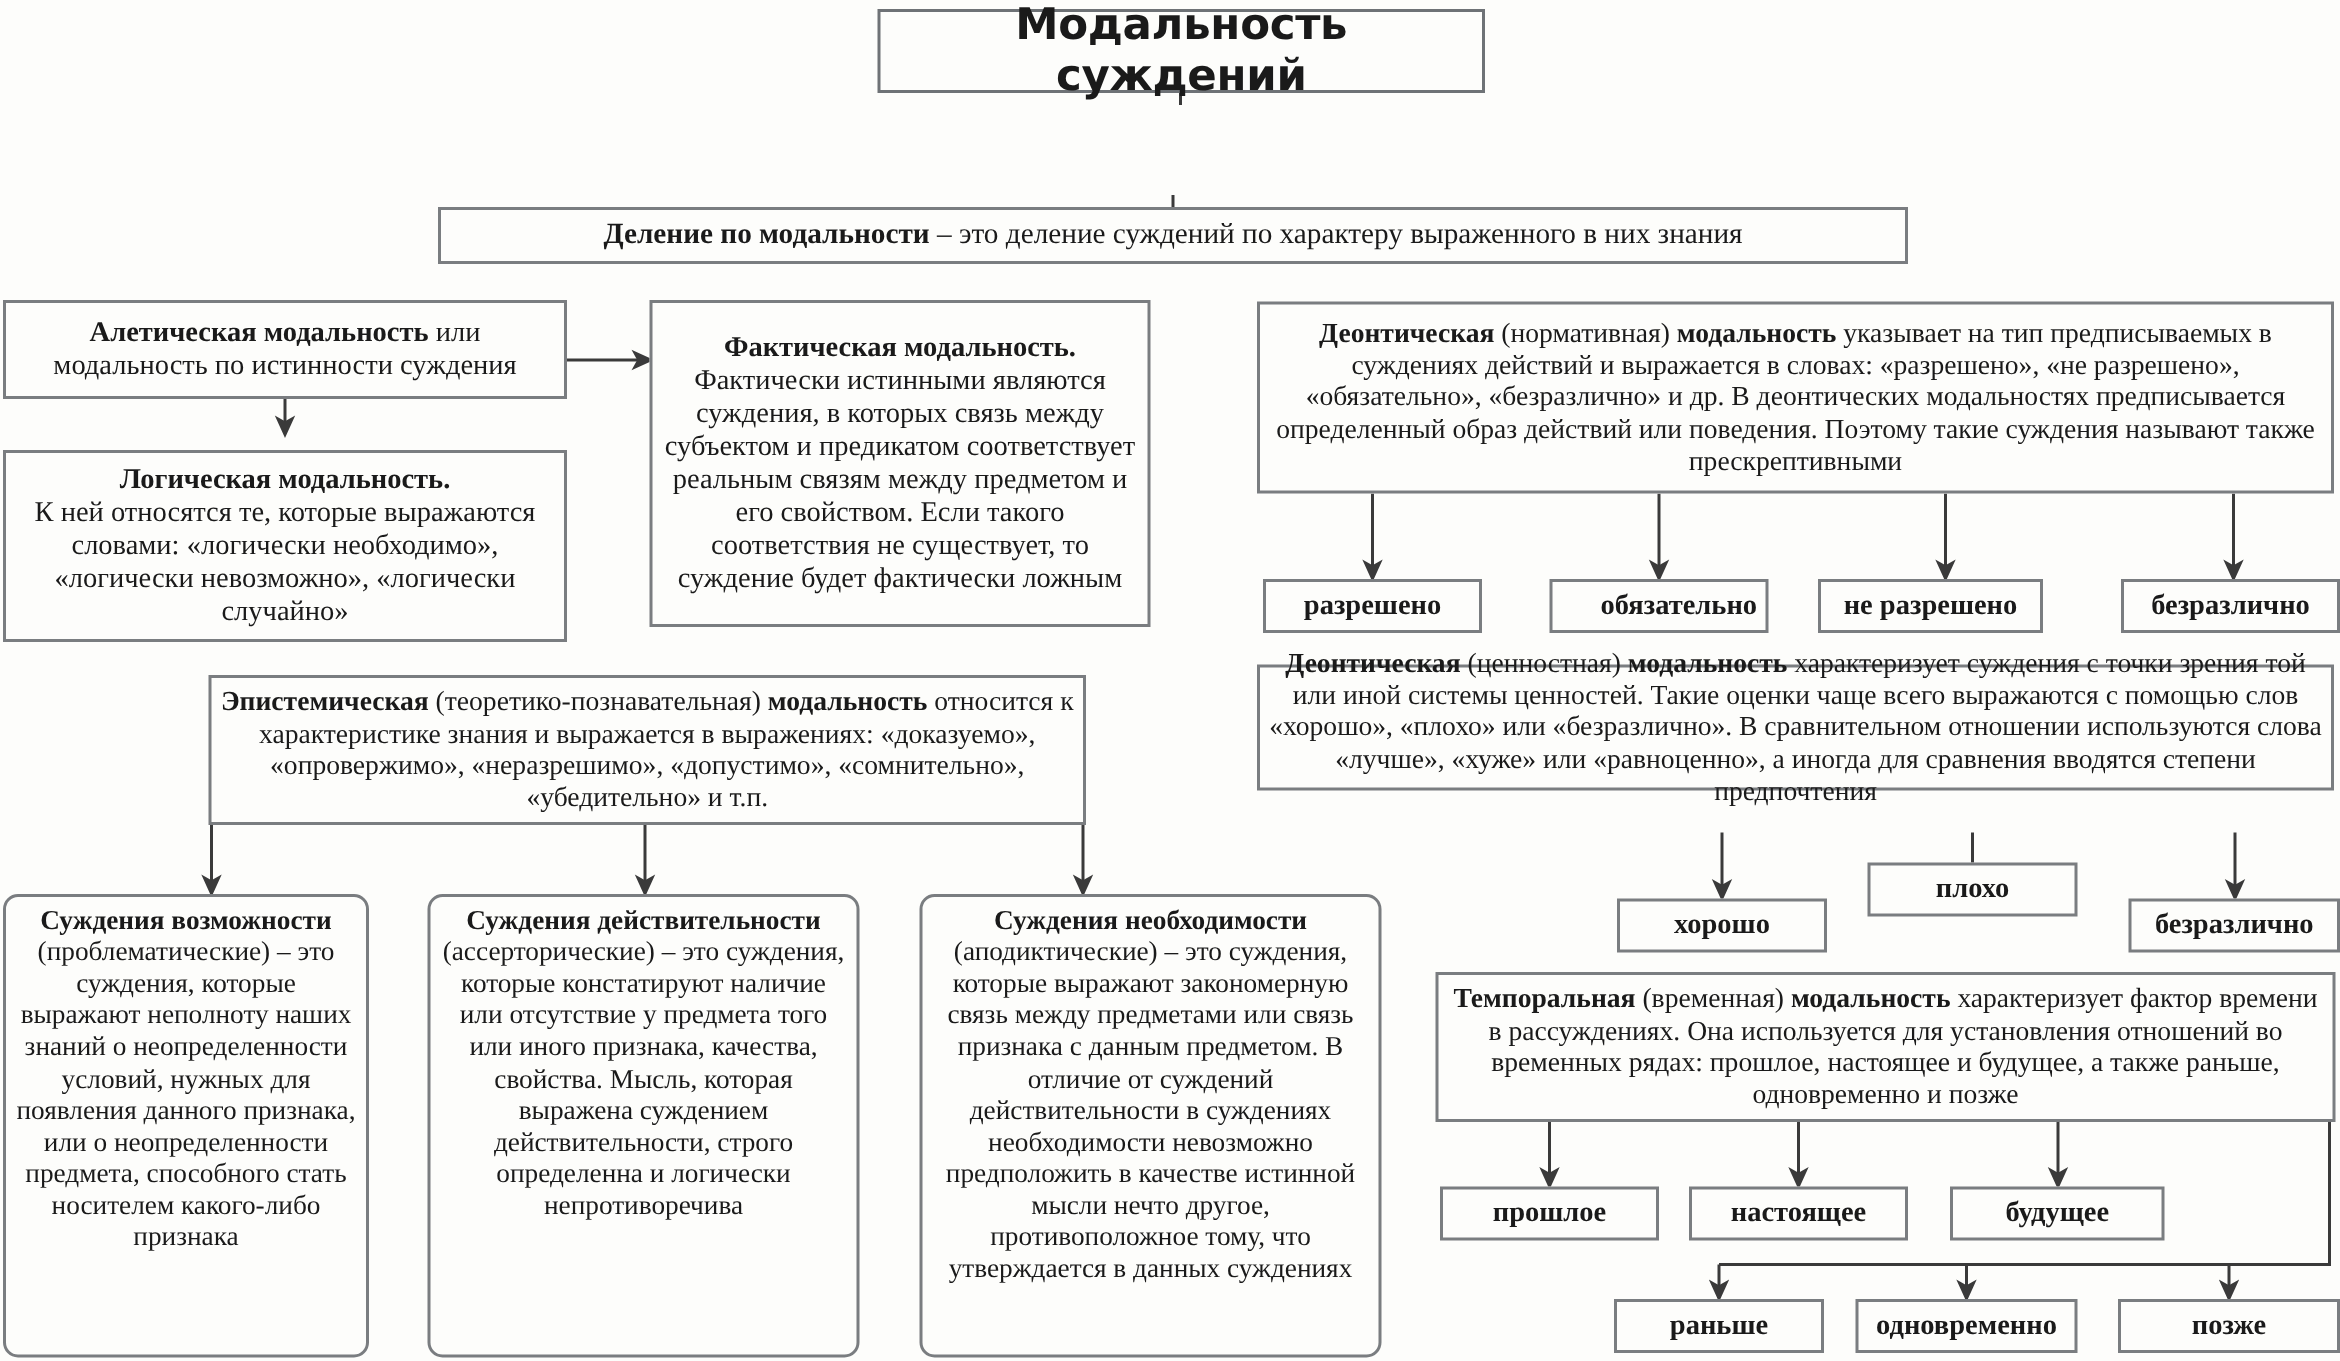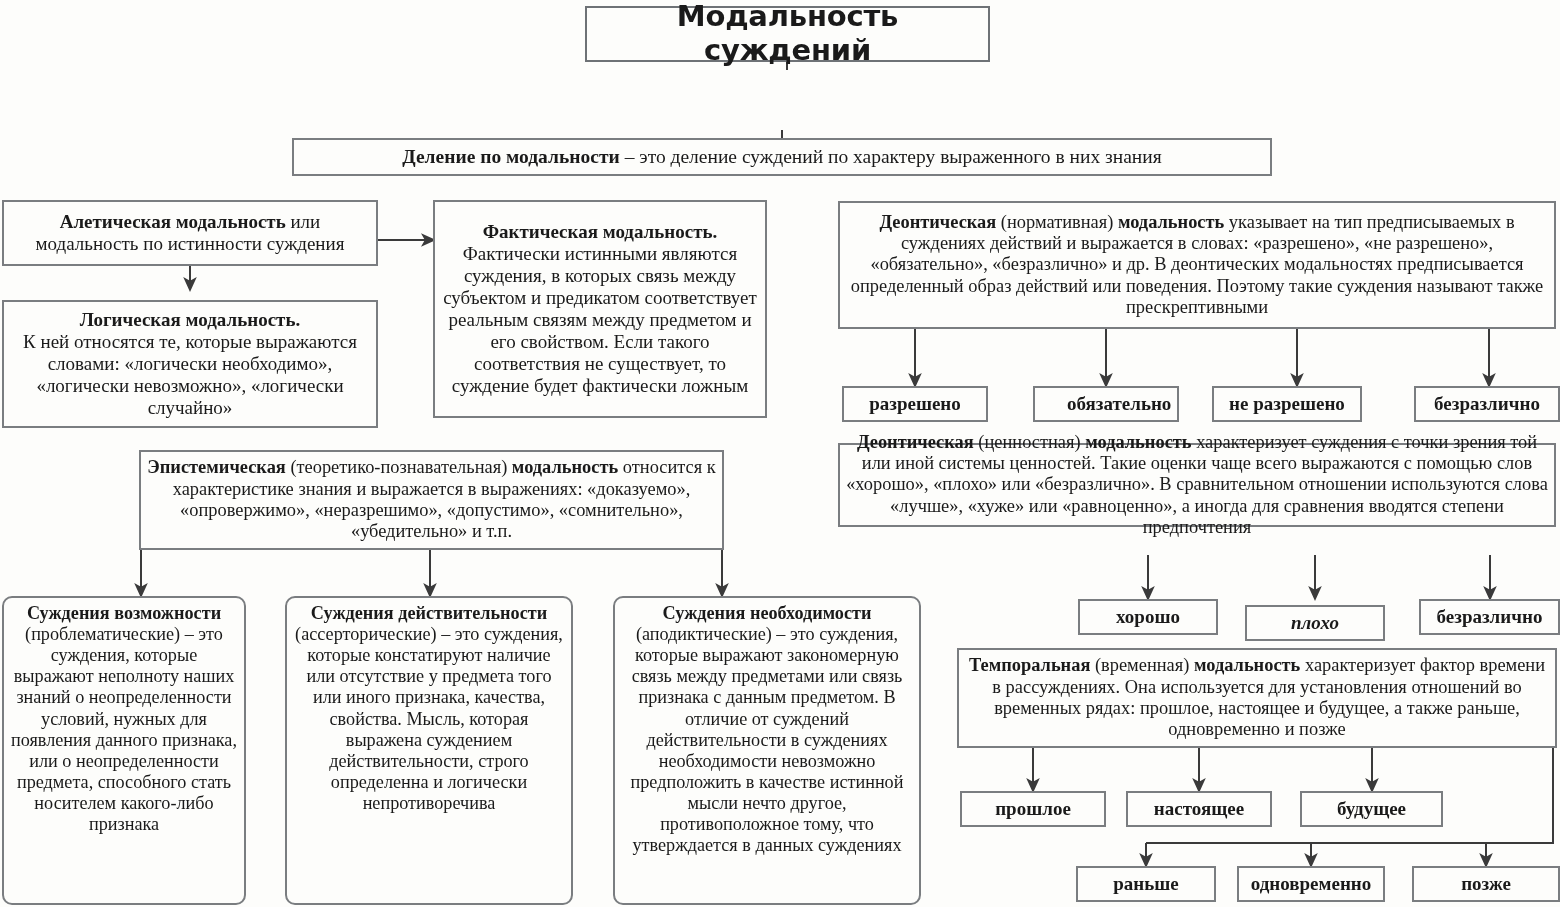--- a/index.html
+++ b/index.html
@@ -51,21 +51,21 @@
   #oblig{left:1033px;top:386px;width:146px;padding-left:32px;}
   #notperm{left:1212px;top:386px;width:150px;}
   #indiff{left:1414px;top:386px;width:146px;}
 
   
   #epistemic{left:139px;top:450px;width:585px;height:100px;font-size:18.4px;}
 
   
   #deontic-val{left:838px;top:443px;width:718px;height:84px;font-size:18.4px;}
   #good{left:1078px;top:599px;width:140px;}
-  #bad{left:1245px;top:605px;width:140px;font-style:italic;}
+  #bad{left:1245px;top:575px;width:140px;}
   #indiff2{left:1419px;top:599px;width:141px;}
 
   
   #temporal{left:957px;top:648px;width:600px;height:100px;font-size:18.4px;}
   #past{left:960px;top:791px;width:146px;}
   #present{left:1126px;top:791px;width:146px;}
   #future{left:1300px;top:791px;width:143px;}
   #earlier{left:1076px;top:866px;width:140px;}
   #simul{left:1237px;top:866px;width:148px;}
   #later{left:1412px;top:866px;width:148px;}

